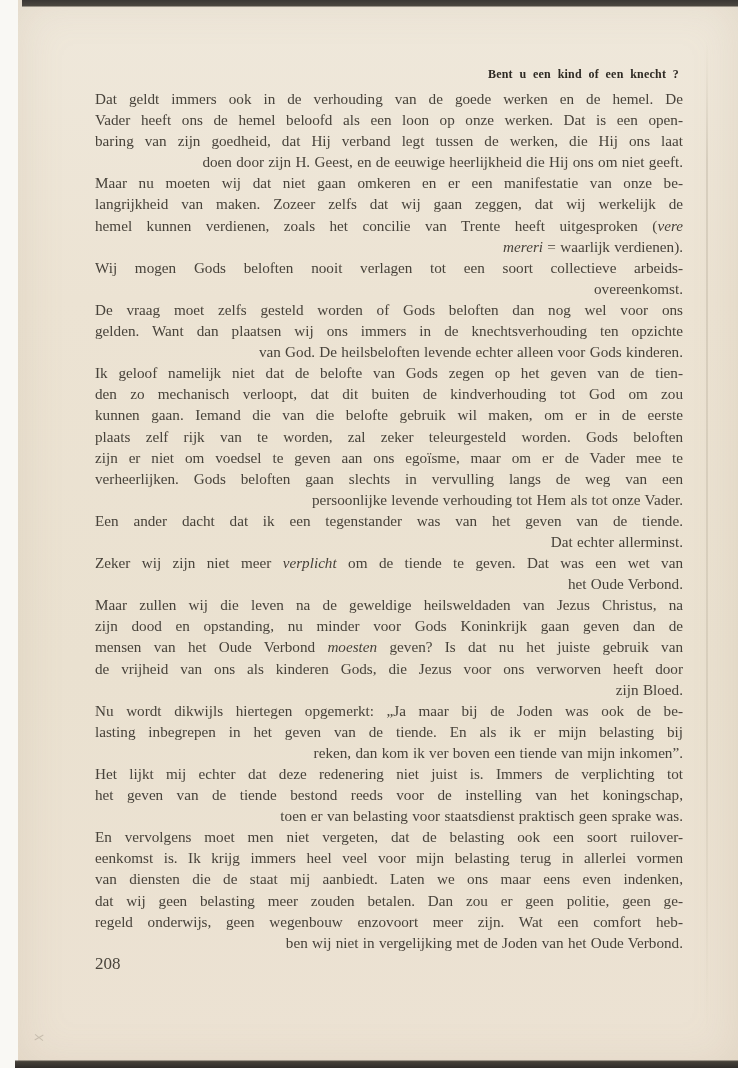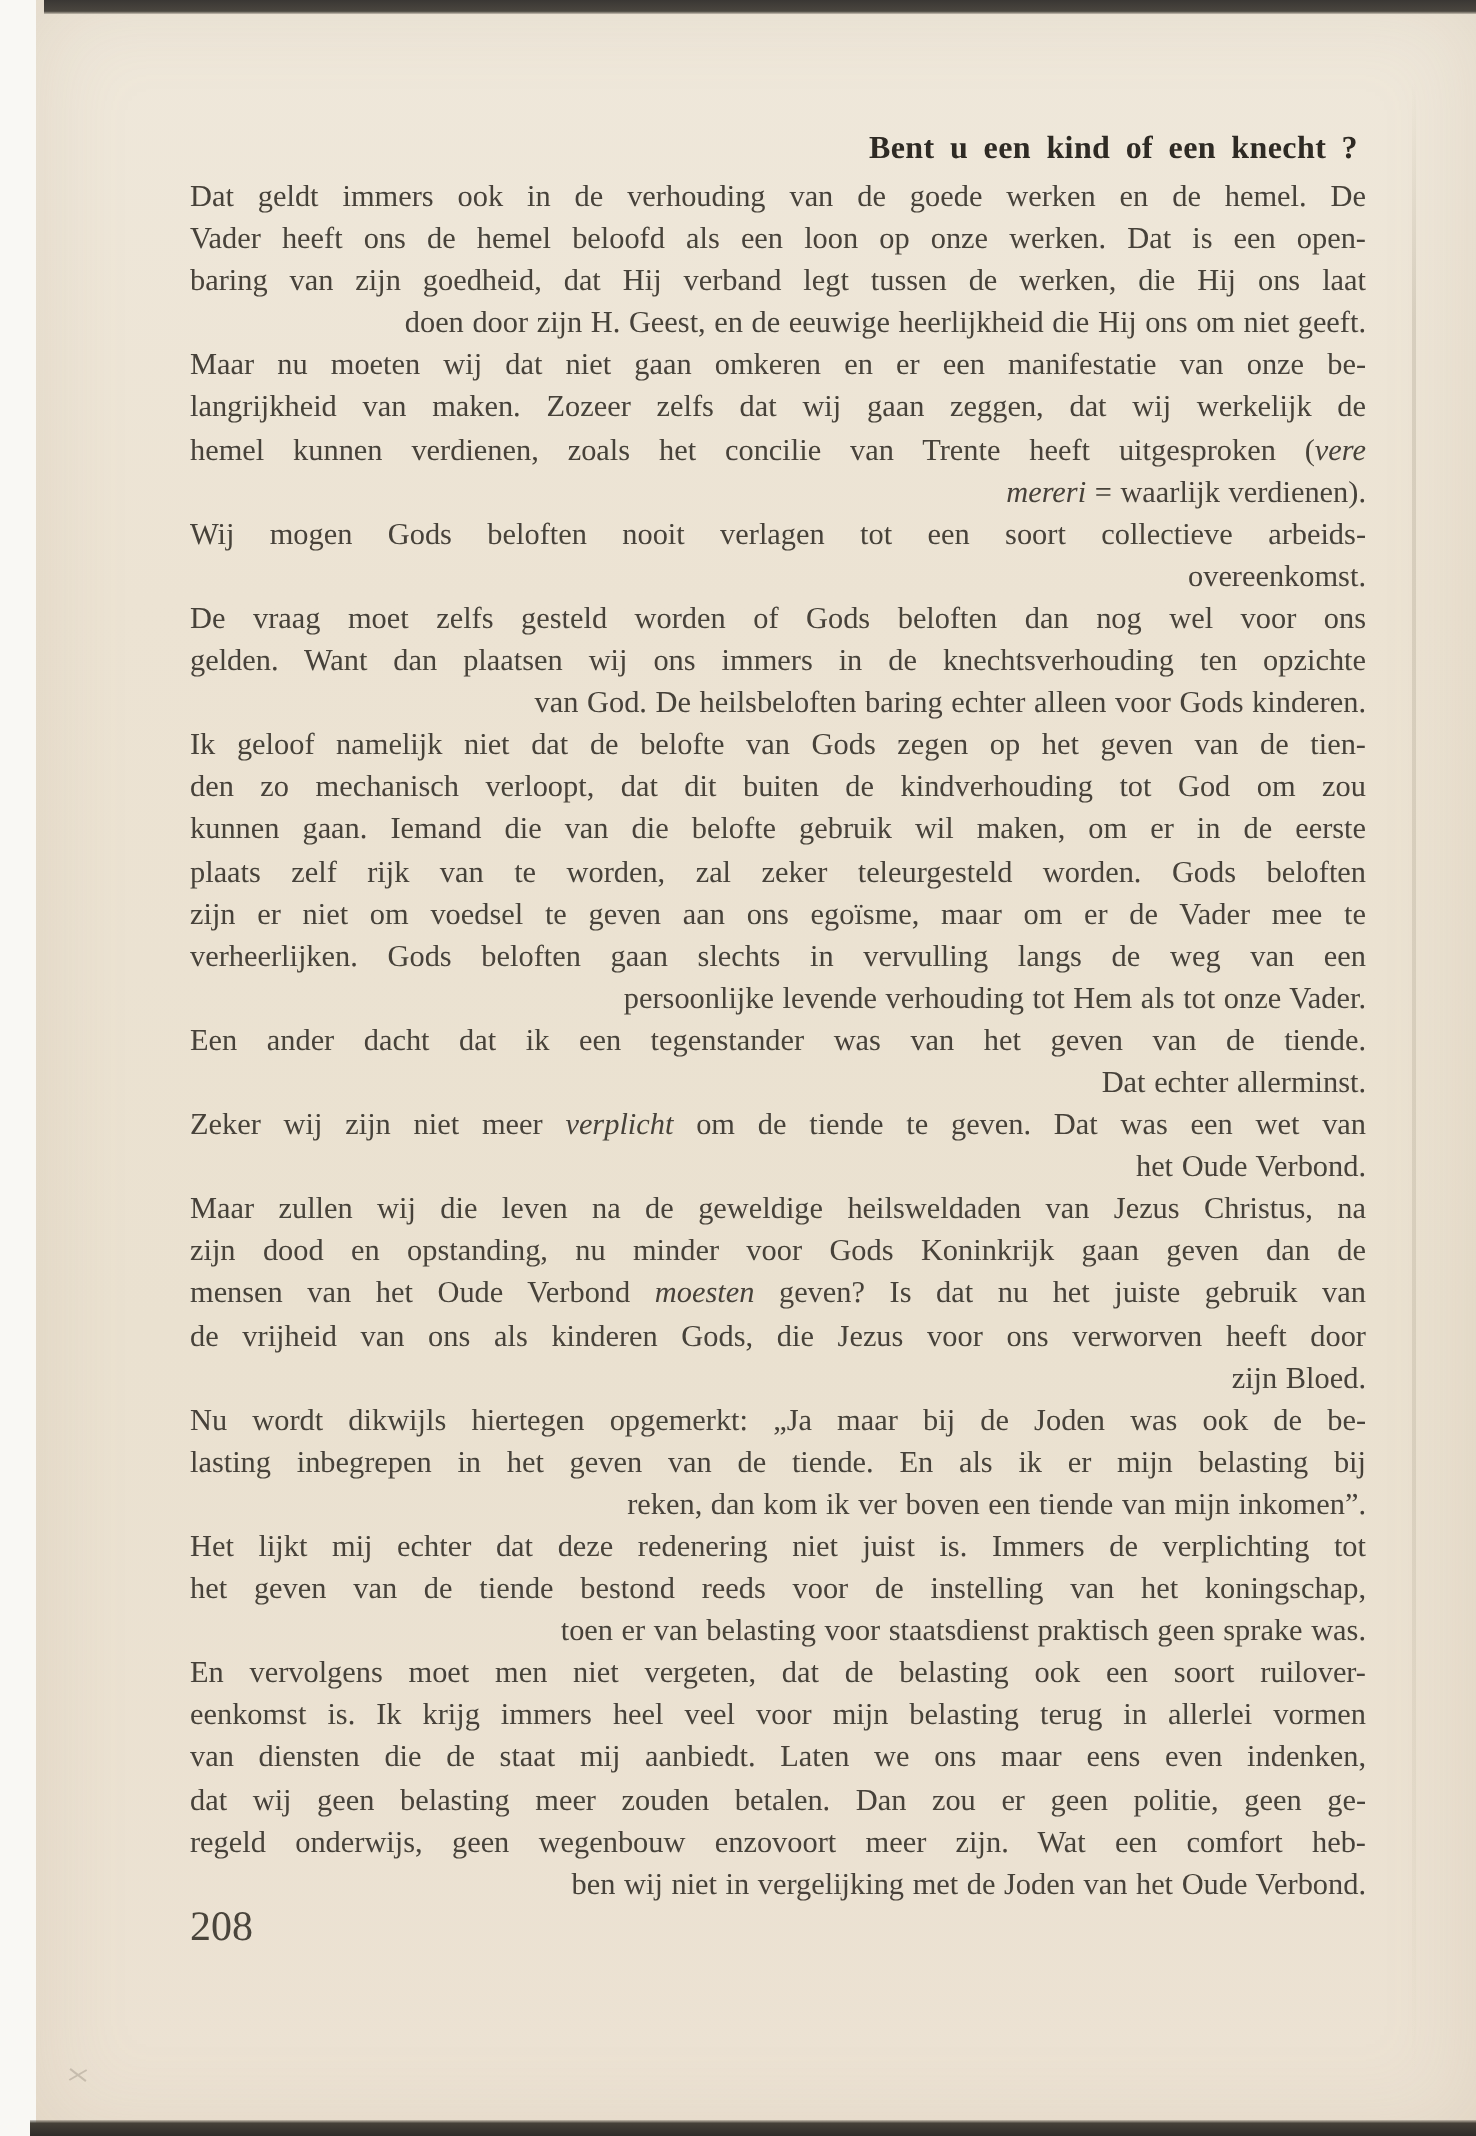--- a/index.html
+++ b/index.html
@@ -49,21 +49,21 @@
 
   .text-column {
     position: absolute;
     left: 95px; top: 64px; width: 588px;
     color: #47423a;
     font-size: 15.2px;
   }
   .bheading {
     text-align: right;
     font-weight: bold;
-    font-size: 16px;
+    font-size: 12px;
     line-height: 21px;
     letter-spacing: 0.2px;
     word-spacing: 3.5px;
     color: #2e2a24;
     padding-right: 4px;
     margin: 0 0 3px 0;
   }
   .bheading.spaced { margin: 11px 0 10px 0; }
   .para { margin: 0; font-family: Liberation Serif, serif; }
   .line {
@@ -71,21 +71,21 @@
     word-spacing: 0.5px;
     text-align: right;
   }
   .line.just {
     text-align: justify;
     text-align-last: justify;
   }
   .it { font-style: italic; }
   .page-number {
     line-height: 21.1px;
-    font-size: 21px;
+    font-size: 17px;
     color: #4a453c;
   }
 </style>
 </head>
 <body>
 
 <div class="scan">
   <div class="paper"></div>
   <div class="edge-top"></div>
   <div class="edge-bottom"></div>
@@ -107,21 +107,21 @@
           <div class="line just"><span>hemel kunnen verdienen, zoals het concilie van Trente heeft uitgesproken (</span><span class="it">vere</span></div>
           <div class="line"><span class="it">mereri</span><span> = waarlijk verdienen).</span></div>
         </div>
         <div class="para">
           <div class="line just"><span>Wij mogen Gods beloften nooit verlagen tot een soort collectieve arbeids-</span></div>
           <div class="line"><span>overeenkomst.</span></div>
         </div>
         <div class="para">
           <div class="line just"><span>De vraag moet zelfs gesteld worden of Gods beloften dan nog wel voor ons</span></div>
           <div class="line just"><span>gelden. Want dan plaatsen wij ons immers in de knechtsverhouding ten opzichte</span></div>
-          <div class="line"><span>van God. De heilsbeloften baring echter alleen voor Gods kinderen.</span></div>
+          <div class="line"><span>van God. De heilsbeloften levende echter alleen voor Gods kinderen.</span></div>
         </div>
         <div class="para">
           <div class="line just"><span>Ik geloof namelijk niet dat de belofte van Gods zegen op het geven van de tien-</span></div>
           <div class="line just"><span>den zo mechanisch verloopt, dat dit buiten de kindverhouding tot God om zou</span></div>
           <div class="line just"><span>kunnen gaan. Iemand die van die belofte gebruik wil maken, om er in de eerste</span></div>
           <div class="line just"><span>plaats zelf rijk van te worden, zal zeker teleurgesteld worden. Gods beloften</span></div>
           <div class="line just"><span>zijn er niet om voedsel te geven aan ons egoïsme, maar om er de Vader mee te</span></div>
           <div class="line just"><span>verheerlijken. Gods beloften gaan slechts in vervulling langs de weg van een</span></div>
           <div class="line"><span>persoonlijke levende verhouding tot Hem als tot onze Vader.</span></div>
         </div>

